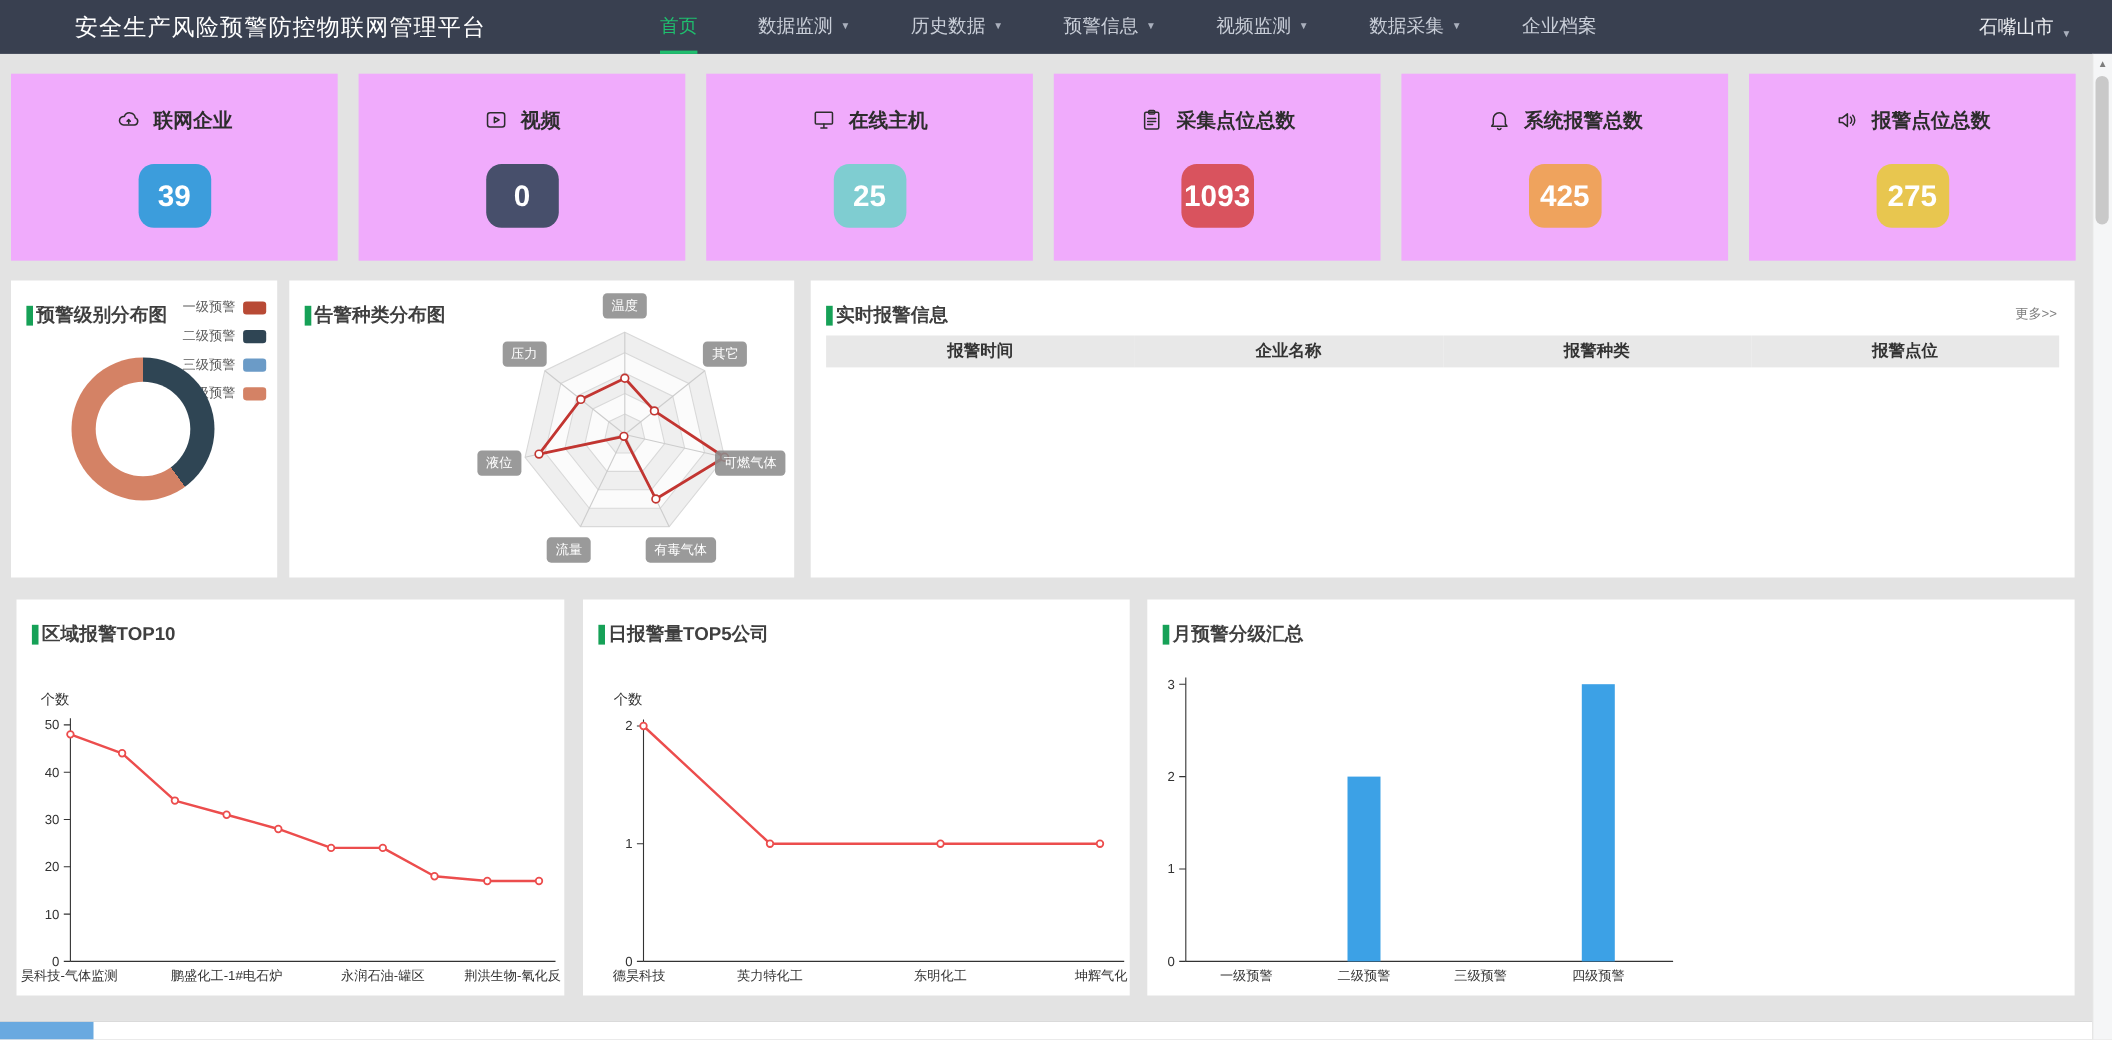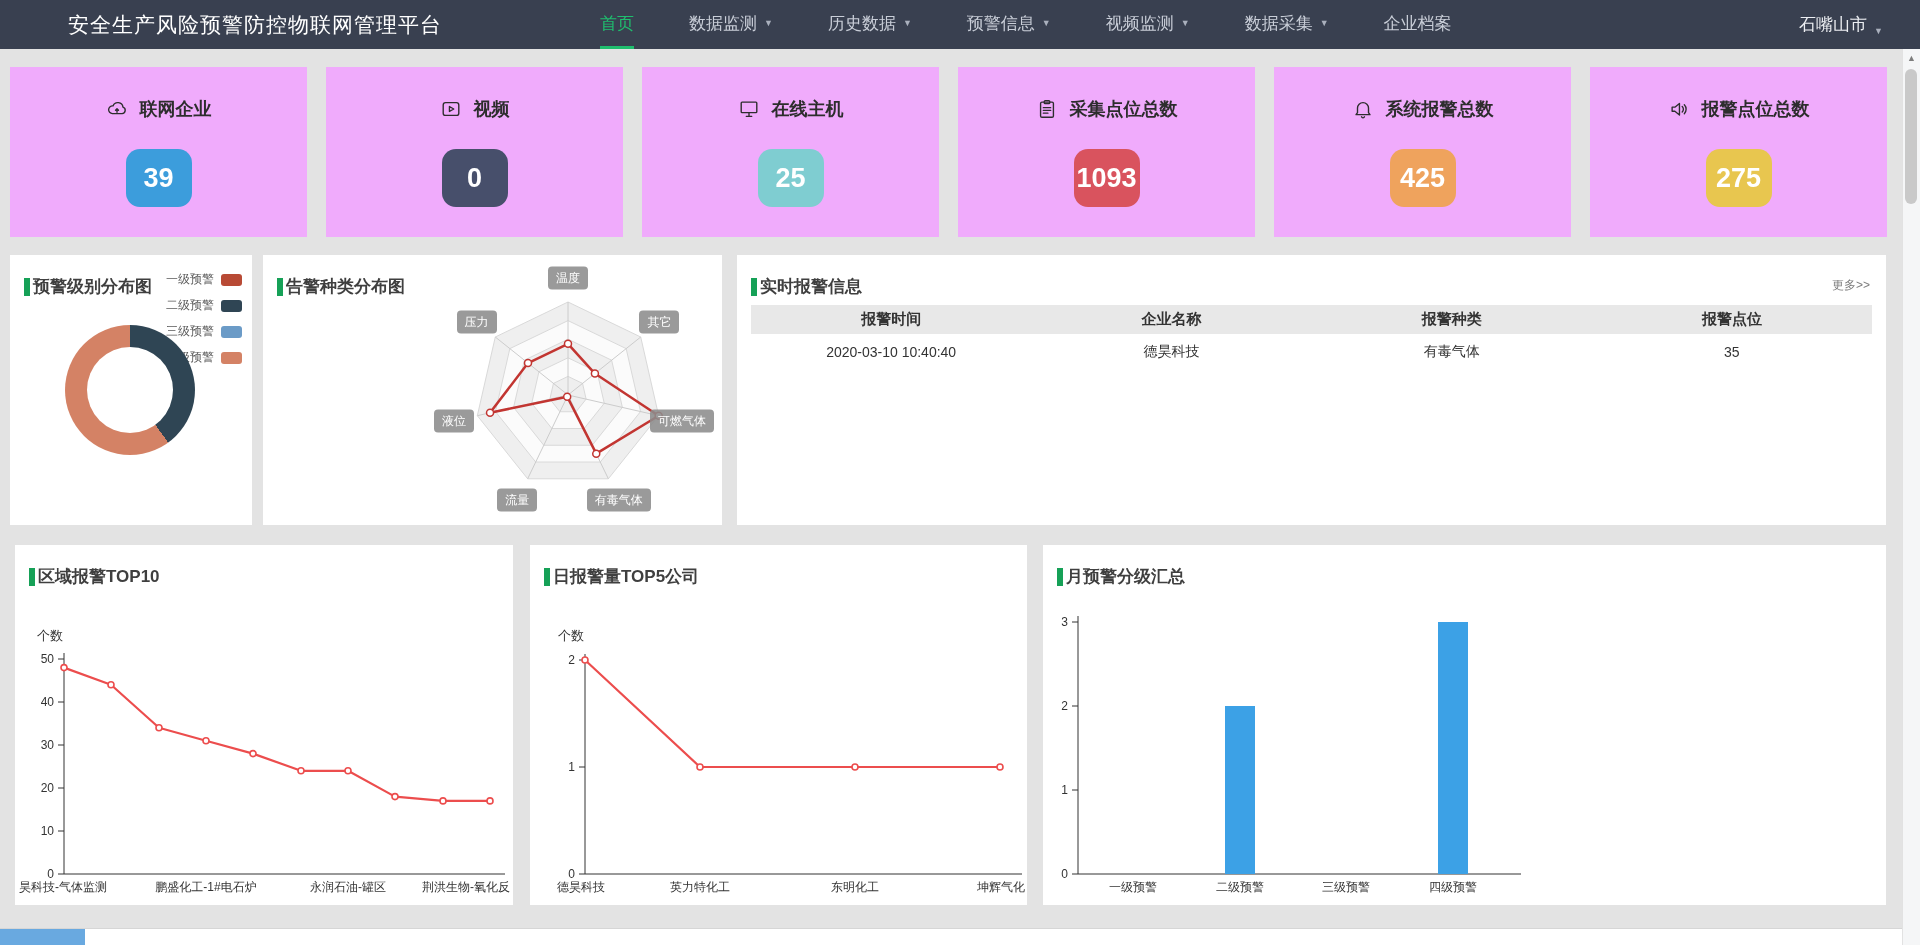--- a/index.html
+++ b/index.html
@@ -223,26 +223,20 @@
   <table class="alarm-table">
     <thead>
         <tr id="alarm-head">
           <th>报警时间</th>
           <th>企业名称</th>
           <th>报警种类</th>
           <th>报警点位</th>
         </tr>
       </thead>
     <tbody id="alarm-body">
-        <tr>
-          <td>2020-03-10 10:40:40</td>
-          <td>德昊科技</td>
-          <td>有毒气体</td>
-          <td>35</td>
-        </tr>
       </tbody>
   </table>
 </div>
 
 <div class="card" id="top10-card">
   <div class="card-title">
     <span class="tbar"></span>
     <span>区域报警TOP10</span>
   </div>
   <svg class="chart-svg" id="svg-top10" width="498" height="360">

